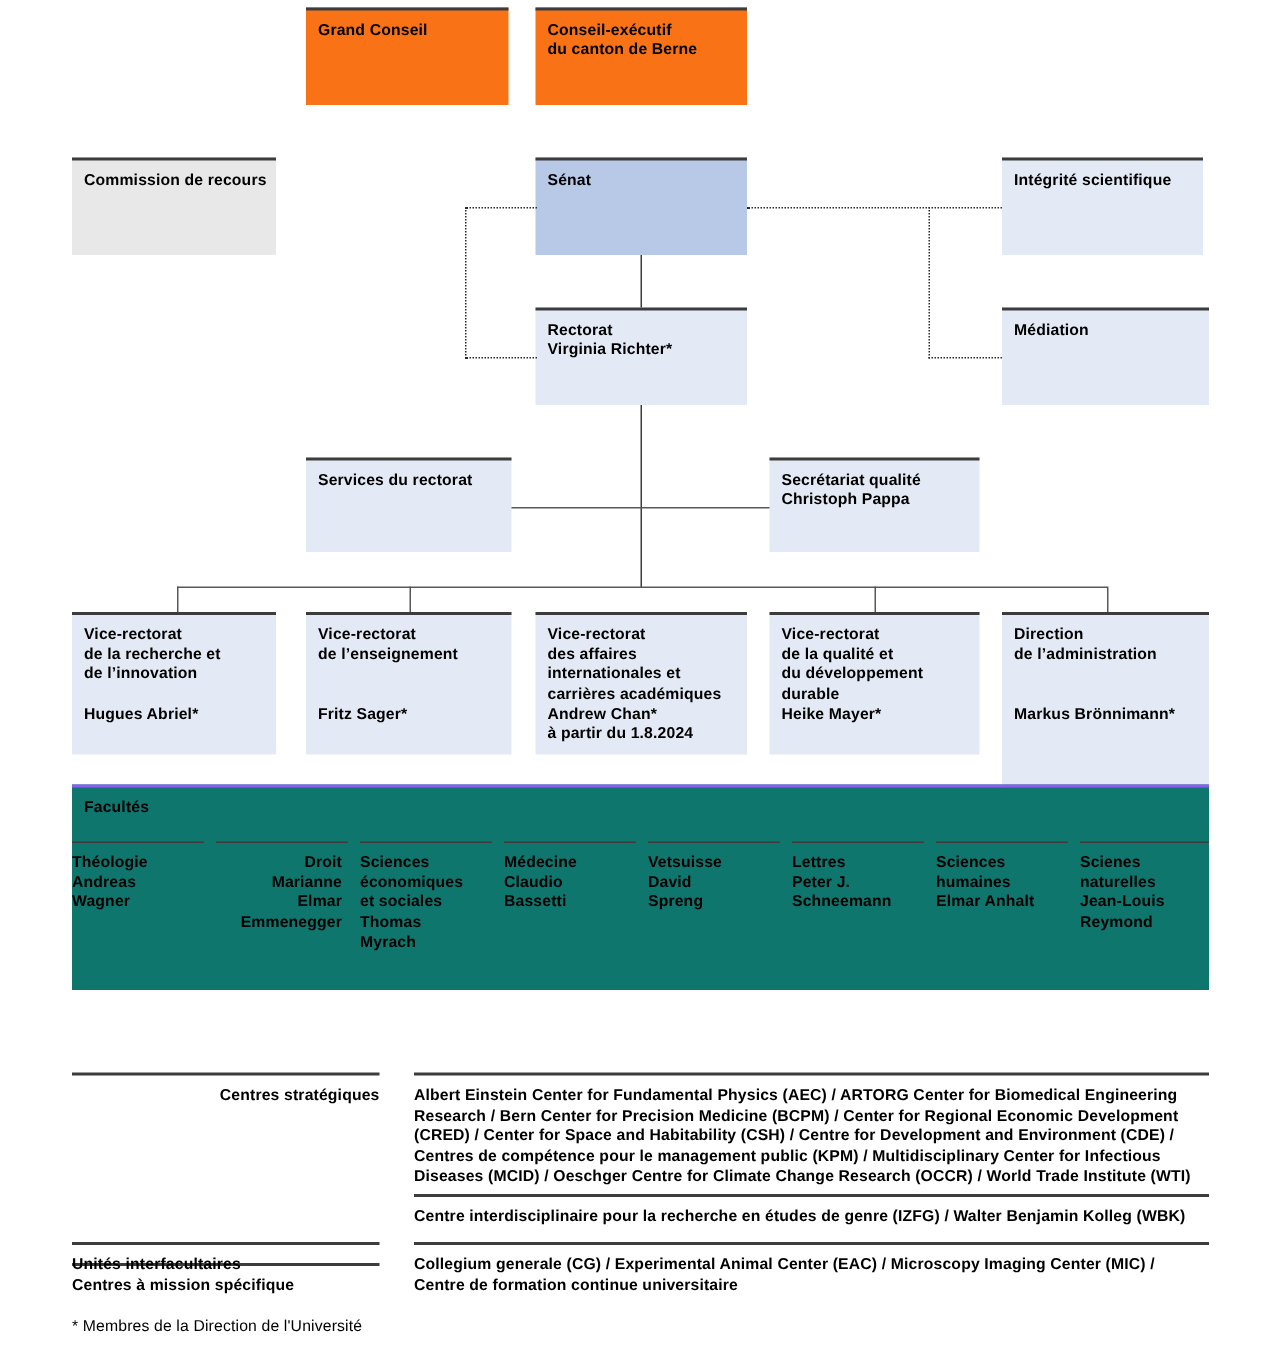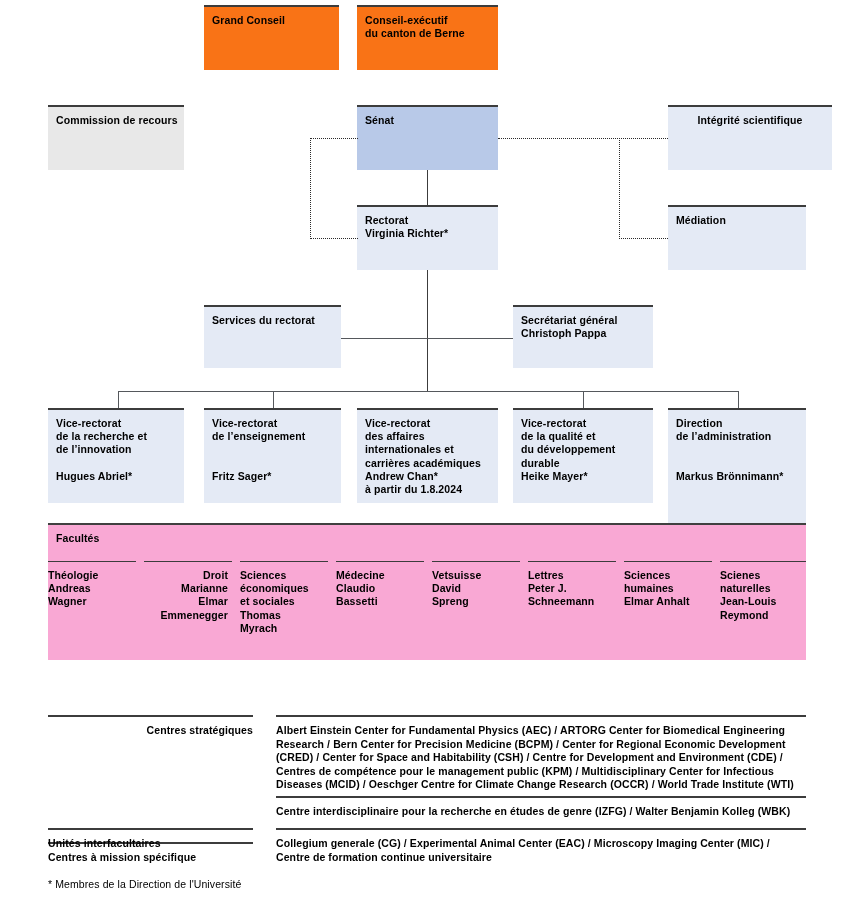--- a/index.html
+++ b/index.html
@@ -29,22 +29,22 @@
   .box.grey{background:#e8e8e8;}
   .box.senat{background:#b8c9e8;}
   .box.plain{background:#f97316;}
   .box .ln{display:block;white-space:pre;}
   .box .sp{display:block;height:13.2px;}
 
   
   #faculties{
     position:absolute;
     box-sizing:border-box;
-    background:#f9a8d4;
-    border-top:2px solid #404040;
+    background:#0f766e;
+    border-top:2px solid #8b5cf6;
   }
   .fac-title{
     position:absolute;left:8px;top:7px;
     font-size:10.5px;font-weight:bold;letter-spacing:0.1px;
   }
   .fac-col{
     position:absolute;
     box-sizing:border-box;
     border-top:1.5px solid #3c3c3c;
     padding:7px 4px 0 0;
@@ -100,21 +100,21 @@
   </div>
 
   <div class="box grey" style="left:48px;top:105px;width:136px;height:65px;">
     <span class="ln">Commission de recours</span>
   </div>
 
   <div class="box senat" style="left:357px;top:105px;width:141px;height:65px;">
     <span class="ln">Sénat</span>
   </div>
 
-  <div class="box" style="left:668px;top:105px;width:164px;height:65px;text-align:center;">
+  <div class="box" style="left:668px;top:105px;width:134px;height:65px;">
     <span class="ln">Intégrité scientifique</span>
   </div>
 
   <div class="box" style="left:357px;top:205px;width:141px;height:65px;">
     <span class="ln">Rectorat</span>
     <span class="ln">Virginia Richter*</span>
   </div>
 
   <div class="box" style="left:668px;top:205px;width:138px;height:65px;">
     <span class="ln">Médiation</span>
@@ -128,21 +128,21 @@
   <div class="dot-v" style="left:619px;top:138px;height:101px;"></div>
   <div class="dot-h" style="left:619px;top:238px;width:49px;"></div>
 
   <div class="ln-v dark" style="left:427px;top:170px;height:35px;"></div>
 
   <div class="box" style="left:204px;top:305px;width:137px;height:63px;">
     <span class="ln">Services du rectorat</span>
   </div>
 
   <div class="box" style="left:513px;top:305px;width:140px;height:63px;">
-    <span class="ln">Secrétariat général</span>
+    <span class="ln">Secrétariat qualité</span>
     <span class="ln">Christoph Pappa</span>
   </div>
 
   <div class="ln-v dark" style="left:427px;top:270px;height:122px;"></div>
 
   <div class="ln-h" style="left:341px;top:338px;width:172px;"></div>
 
   <div class="ln-h" style="left:118px;top:391px;width:620px;"></div>
   <div class="ln-v" style="left:118px;top:391px;height:17px;"></div>
   <div class="ln-v" style="left:273px;top:391px;height:17px;"></div>

